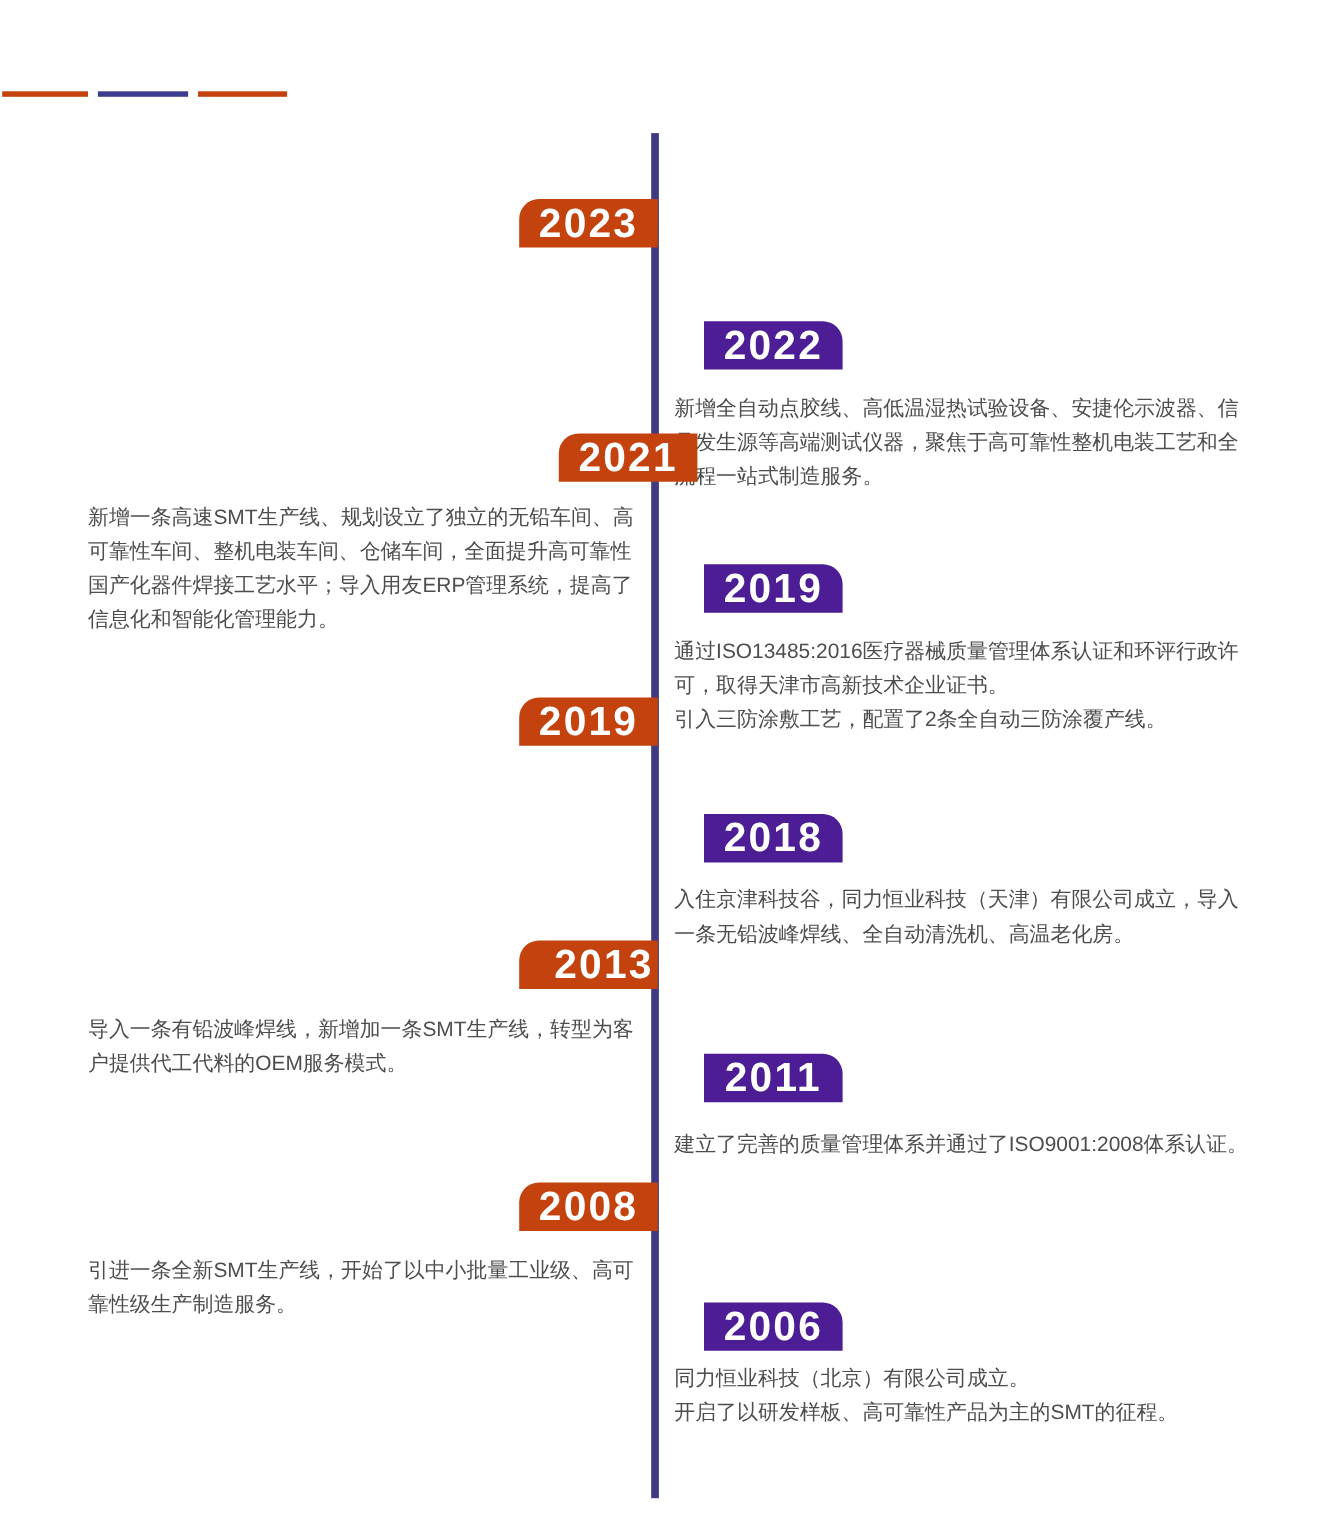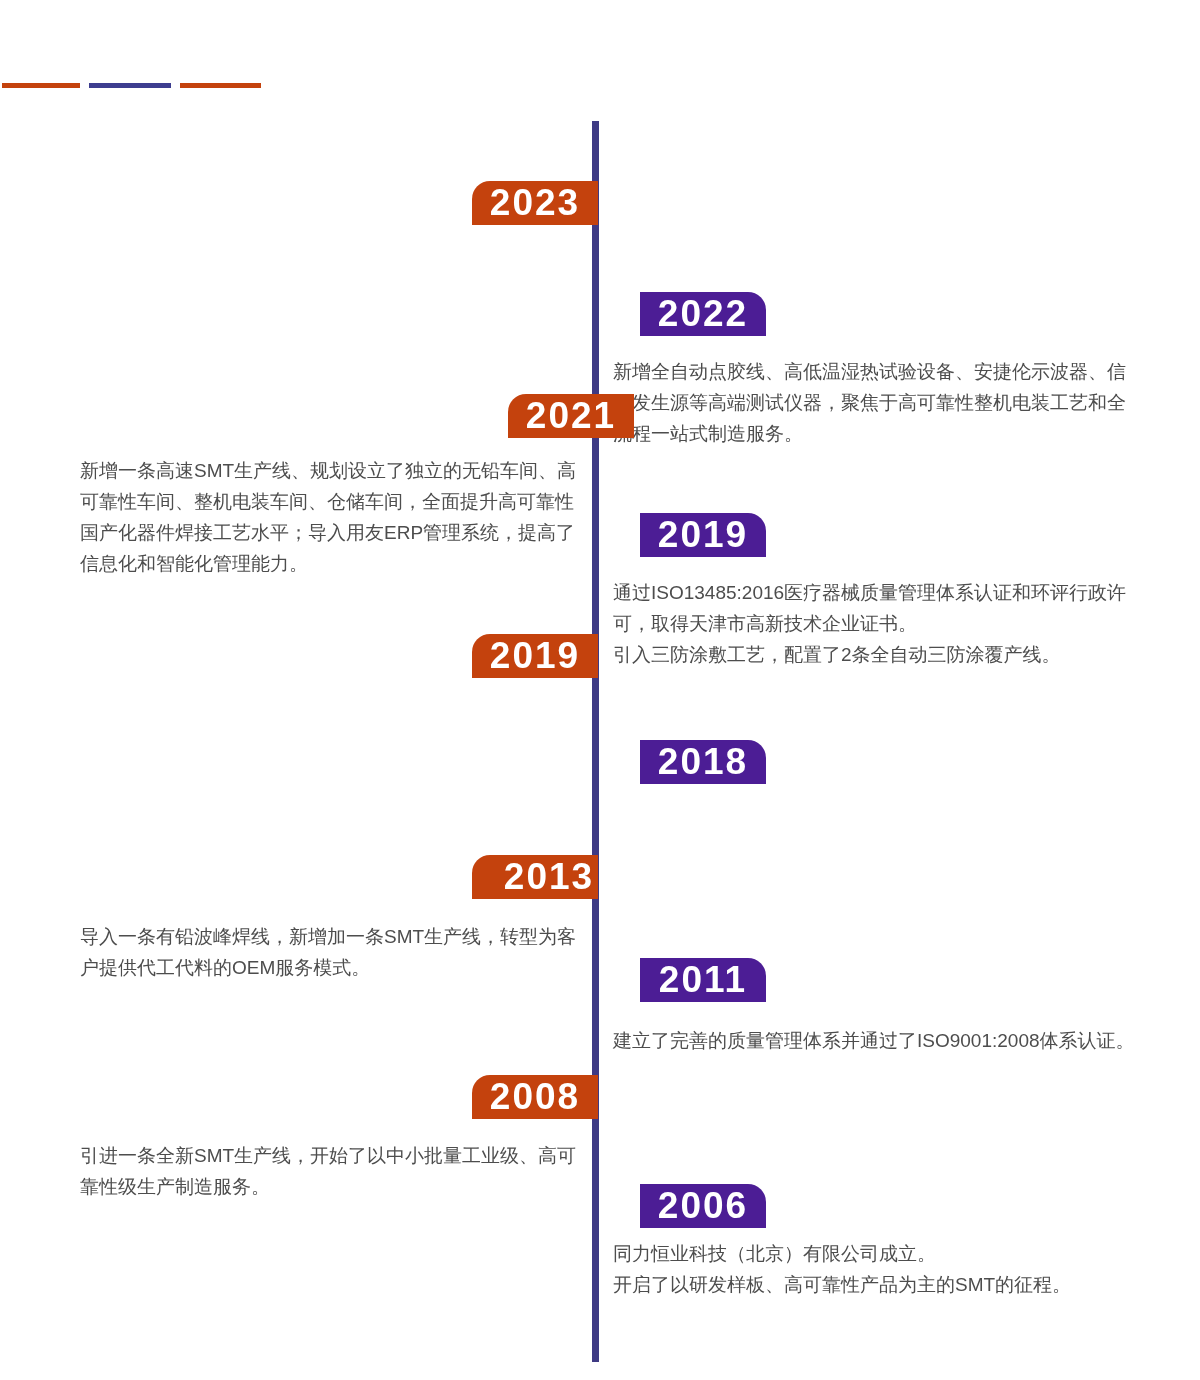--- a/index.html
+++ b/index.html
@@ -93,20 +93,21 @@
   <div class="badge left badge-2">2021</div>
   <div class="entry-text left text-2">新增一条高速SMT生产线、规划设立了独立的无铅车间、高可靠性车间、整机电装车间、仓储车间，全面提升高可靠性国产化器件焊接工艺水平；导入用友ERP管理系统，提高了信息化和智能化管理能力。</div>
 
   <div class="badge right badge-3">2019</div>
   <div class="entry-text right text-3">通过ISO13485:2016医疗器械质量管理体系认证和环评行政许可，取得天津市高新技术企业证书。
 引入三防涂敷工艺，配置了2条全自动三防涂覆产线。</div>
 
   <div class="badge left badge-4">2019</div>
 
   <div class="badge right badge-5">2018</div>
+  <div class="entry-text right text-5">入住京津科技谷，同力恒业科技（天津）有限公司成立，导入一条无铅波峰焊线、全自动清洗机、高温老化房。</div>
 
   <div class="badge left badge-6">2013</div>
   <div class="entry-text left text-6">导入一条有铅波峰焊线，新增加一条SMT生产线，转型为客户提供代工代料的OEM服务模式。</div>
 
   <div class="badge right badge-7">2011</div>
   <div class="entry-text right text-7">建立了完善的质量管理体系并通过了ISO9001:2008体系认证。</div>
 
   <div class="badge left badge-8">2008</div>
   <div class="entry-text left text-8">引进一条全新SMT生产线，开始了以中小批量工业级、高可靠性级生产制造服务。</div>
 

